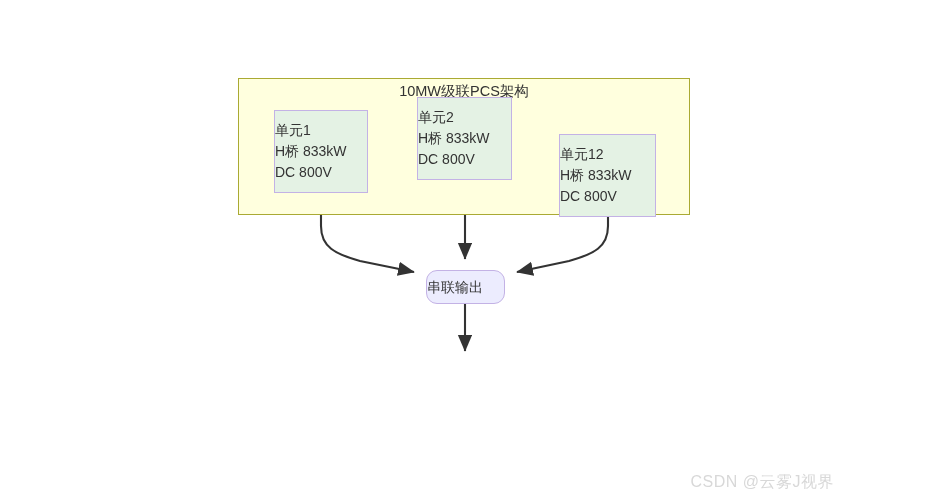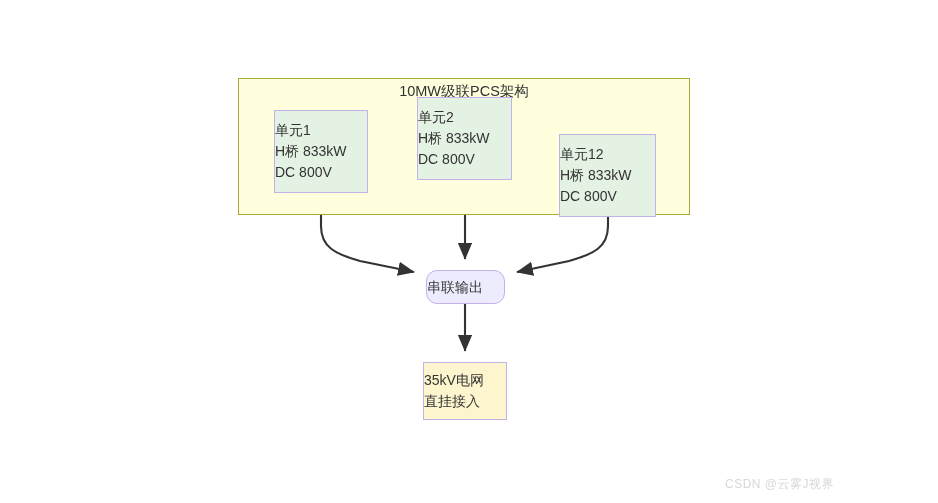--- a/index.html
+++ b/index.html
@@ -92,21 +92,21 @@
   #node-unit-2  { left: 417px; top: 97px; width: 95px;  height: 83px; }
   #node-unit-12 { left: 559px; top: 110px; width: 97px;  height: 83px; margin-top: 24px; }
   #node-series  { left: 426px; top: 270px; width: 79px;  height: 34px; border-radius: 11px; }
   #node-grid    { left: 423px; top: 362px; width: 84px;  height: 58px; }
 
   
   .watermark {
     position: absolute;
     right: 14px;
     bottom: 10px;
-    font-size: 12px;
+    font-size: 16px;
     color: #d8d8d8;
     letter-spacing: 0.5px;
     white-space: nowrap;
     user-select: none;
   }
 </style>
 </head>
 <body>
 
 <div id="canvas">
@@ -153,20 +153,16 @@
   <div class="node node-unit" id="node-unit-12">
     <span class="ln">单元12</span>
     <span class="ln">H桥 833kW</span>
     <span class="ln">DC 800V</span>
   </div>
 
   <div class="node node-series" id="node-series">
     <span class="ln">串联输出</span>
   </div>
 
-  <div class="node node-grid" id="node-grid">
-    <span class="ln">35kV电网</span>
-    <span class="ln">直挂接入</span>
-  </div>
 
   <div class="watermark">CSDN @云雾J视界</div>
 
 </div>
 
 </body></html>

